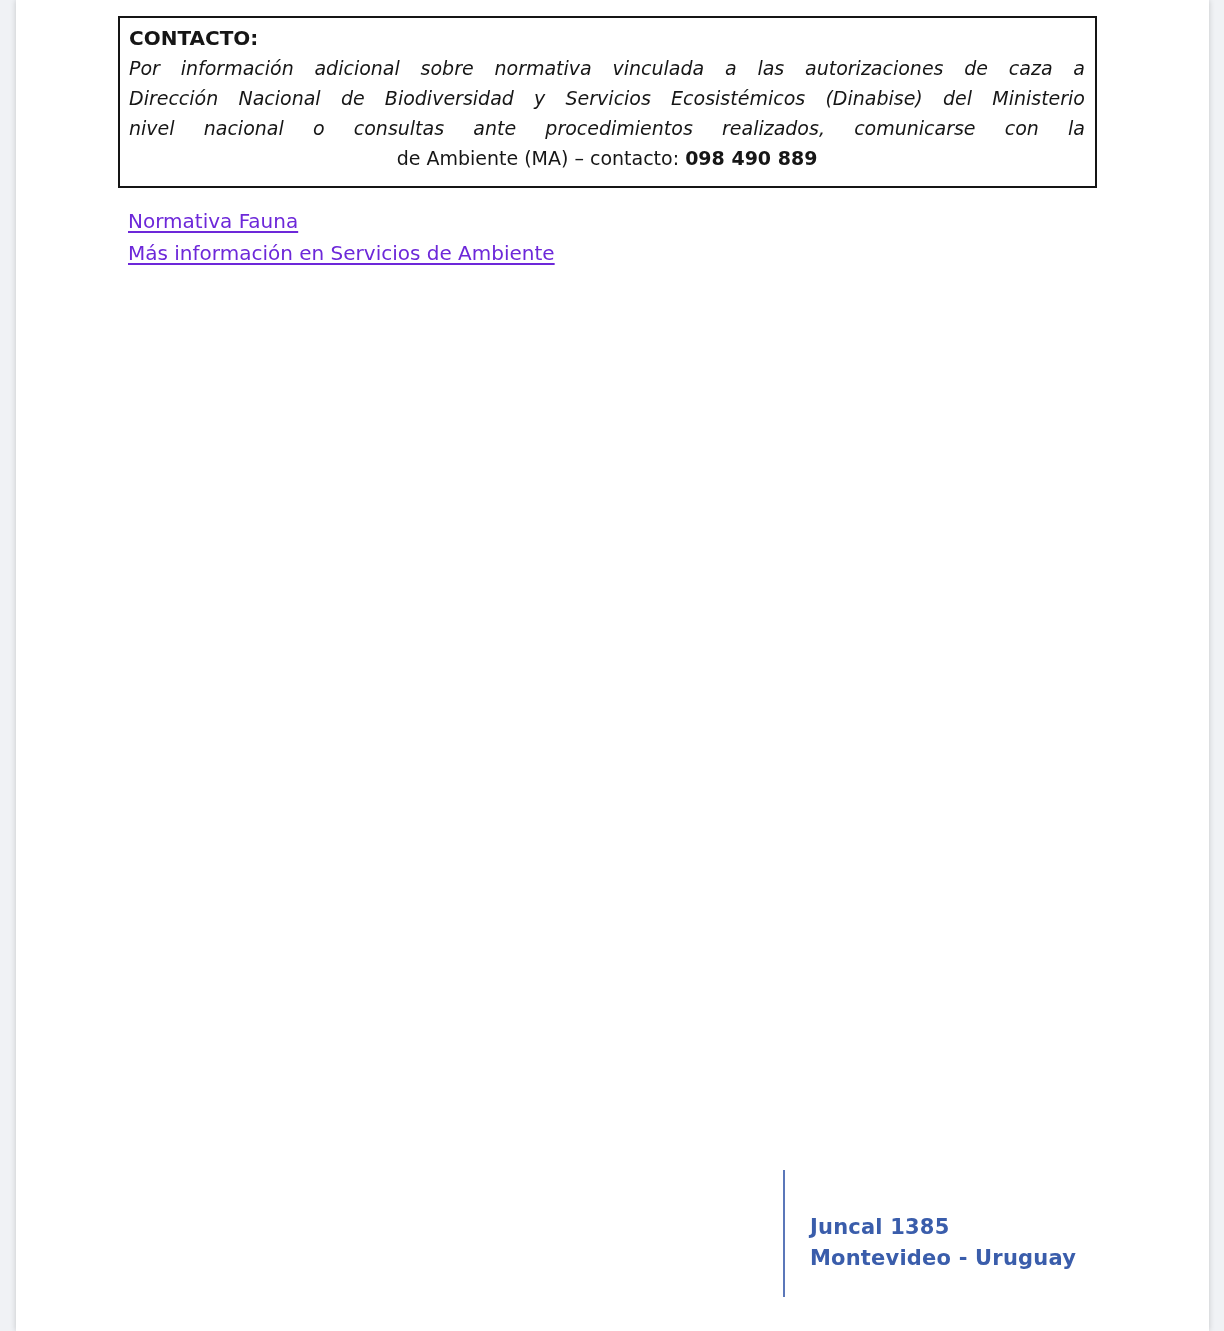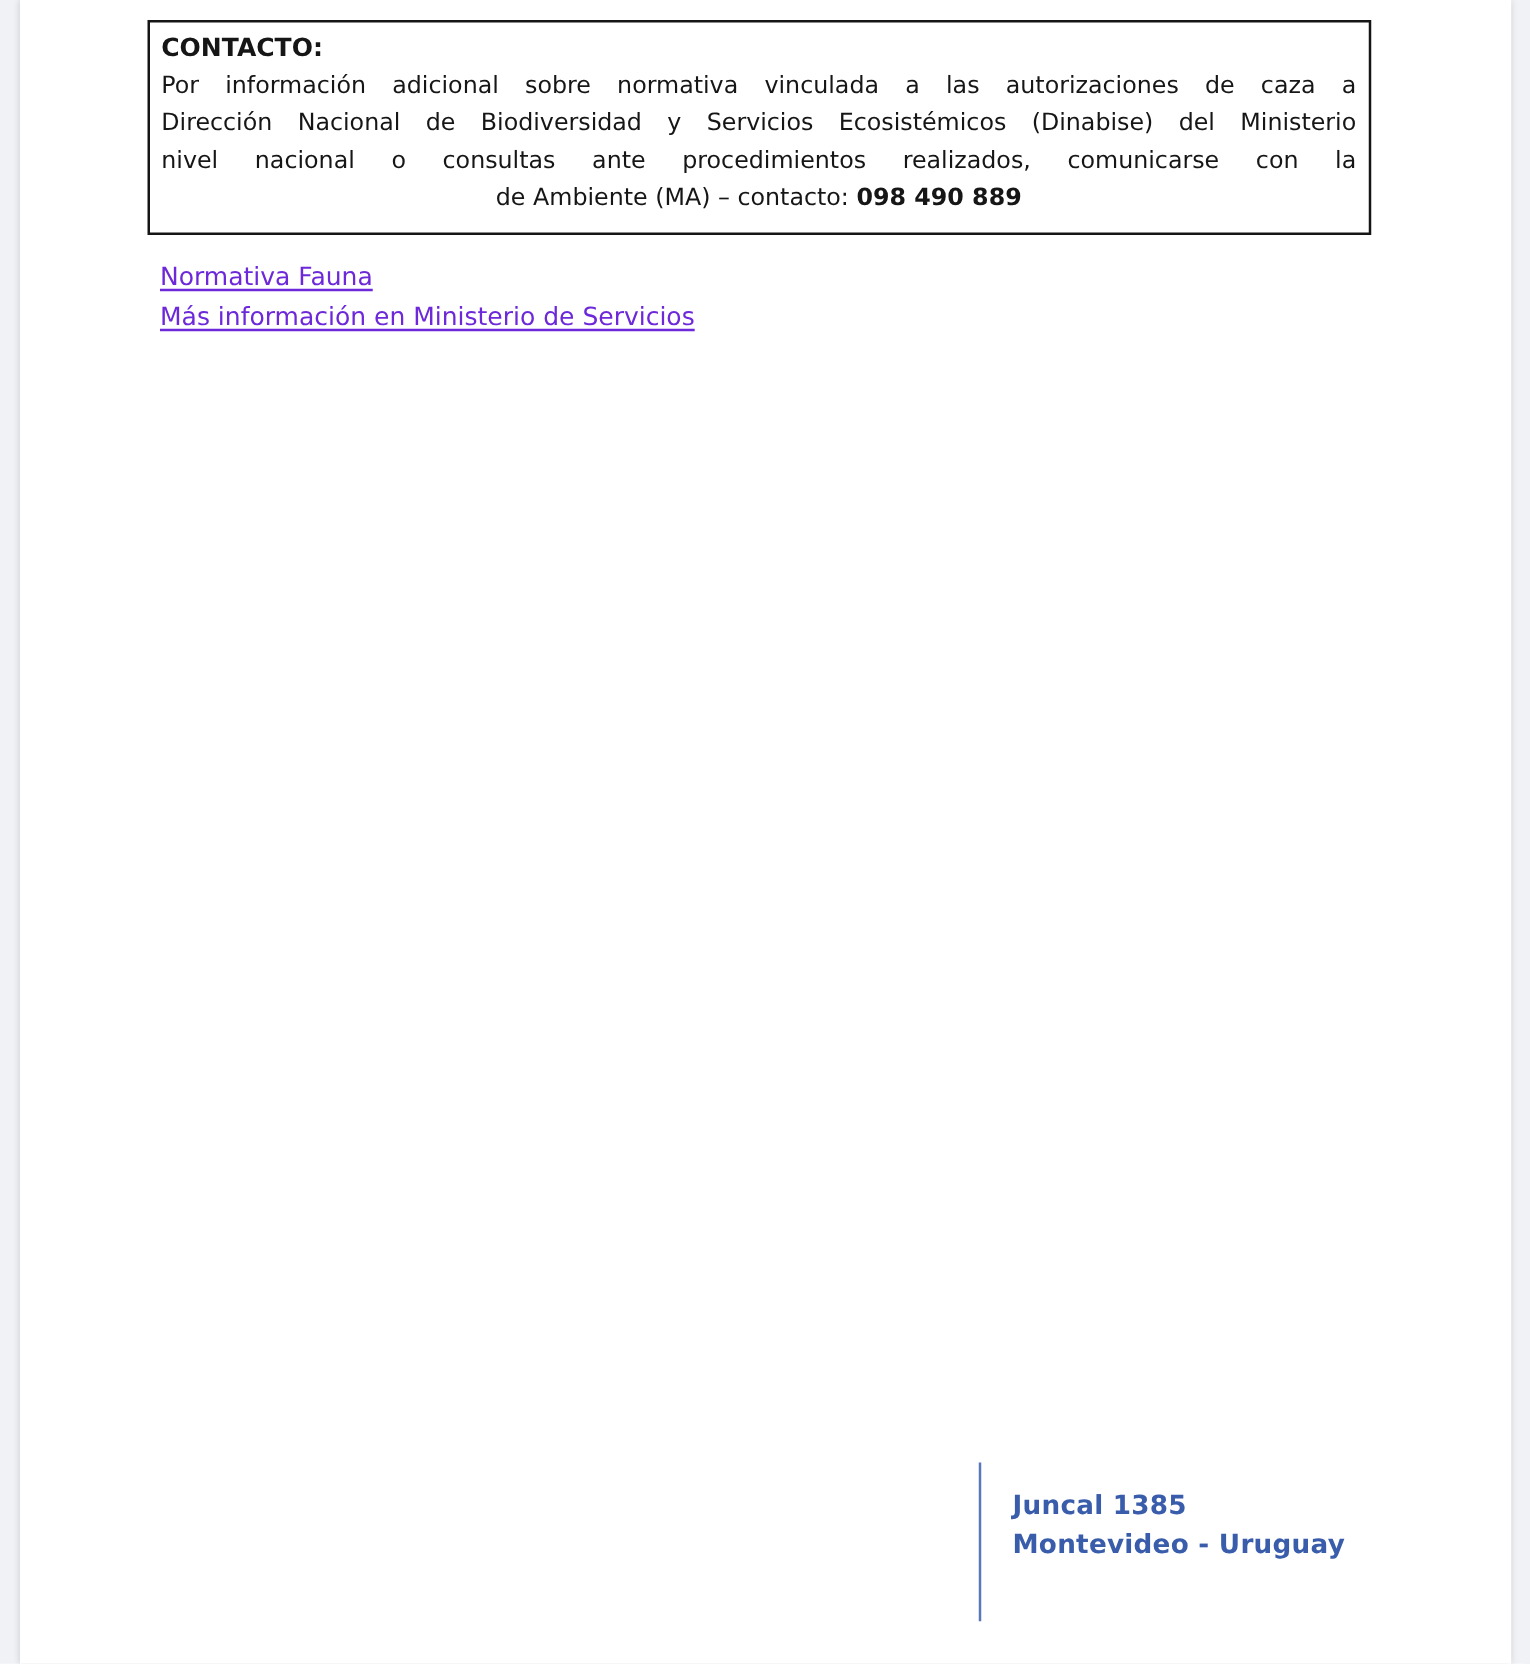--- a/index.html
+++ b/index.html
@@ -39,20 +39,21 @@
   .contact-heading {
     font-weight: bold;
     font-size: 20px;
     line-height: 30px;
   }
   .jline {
     text-align: justify;
     text-align-last: justify;
     white-space: normal;
     overflow: hidden;
+    font-style: italic;
   }
   .lastline {
     text-align: center;
   }
   .lastline strong {
     font-weight: bold;
   }
   
   .links {
     position: absolute;
@@ -67,21 +68,21 @@
     text-decoration: underline;
     text-underline-offset: 3px;
     cursor: pointer;
   }
   
   .footer {
     position: absolute;
     left: 767px;
     top: 1170px;
     display: flex;
-    align-items: flex-start;
+    align-items: center;
   }
   .footer-divider {
     width: 2px;
     height: 127px;
     background: #5b77b9;
   }
   .footer-text {
     margin-left: 25px;
     padding-top: 19px;
     color: #3a5dab;
@@ -101,21 +102,21 @@
     <div class="jline">Por información adicional sobre normativa vinculada a las autorizaciones de caza a</div>
     <div class="jline">Dirección Nacional de Biodiversidad y Servicios Ecosistémicos (Dinabise) del Ministerio</div>
     <div class="jline">nivel nacional o consultas ante procedimientos realizados, comunicarse con la</div>
     <div class="lastline">
       <span>de Ambiente (MA) – contacto: </span><strong>098 490 889</strong>
     </div>
   </div>
 
   <div class="links">
     <a href="#">Normativa Fauna</a>
-    <a href="#">Más información en Ministerio de Servicios</a>
+    <a href="#">Más información en Servicios de Ambiente</a>
   </div>
 
   <div class="footer">
     <div class="footer-divider"></div>
     <div class="footer-text">
       <div>Juncal 1385</div>
       <div>Montevideo - Uruguay</div>
     </div>
   </div>
 

